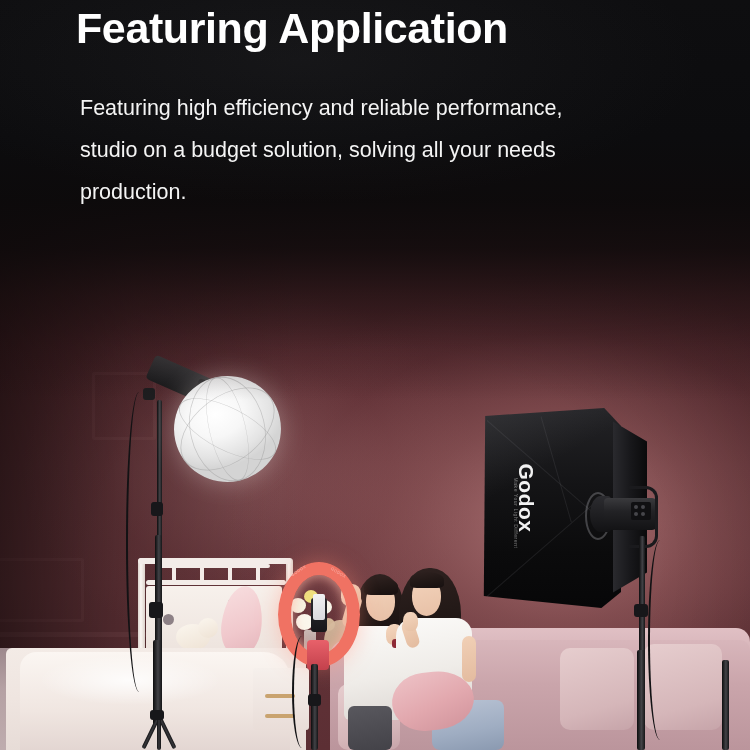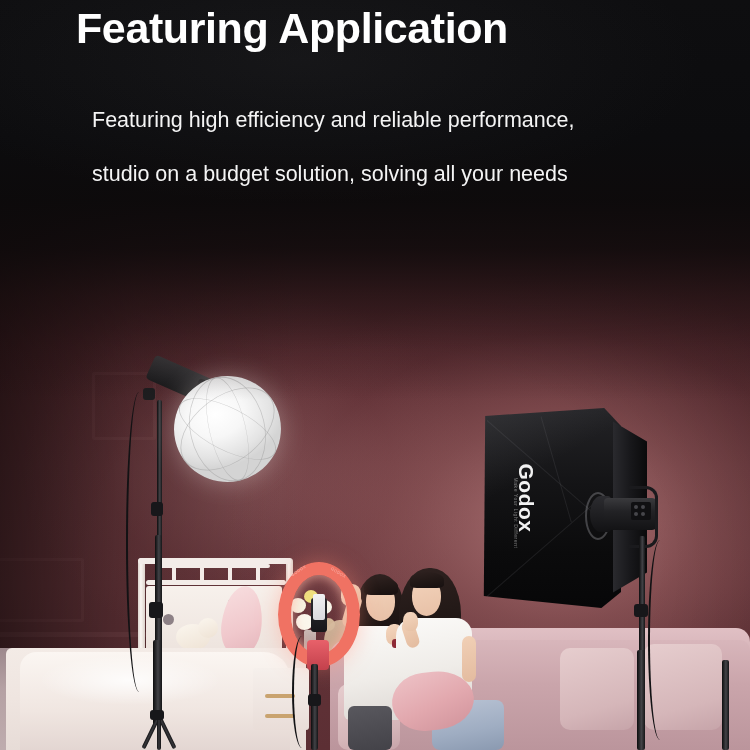--- a/index.html
+++ b/index.html
@@ -443,21 +443,21 @@
     white-space: nowrap;
   }
   .body-copy {
     position: absolute;
     left: 76px; top: 85px;
     width: 600px;
     font-size: 21.5px;
     line-height: 38px;
     color: #f4f4f4;
   }
-  .body-copy p { margin: 16px; }
+  .body-copy p { margin: 4px; }
 </style>
 </head>
 <body>
 
 <div id="page">
 
   <div class="scene">
 
     <div class="wall"></div>
     <div class="moulding m1"></div>
@@ -607,16 +607,17 @@
   </div>
 
   <div class="top-fade"></div>
   <div class="top-sheen"></div>
 
   <div class="content">
     <div class="title">Featuring Application</div>
     <div class="body-copy">
       <p>Featuring high efficiency and reliable performance,</p>
       <p>studio on a budget solution, solving all your needs</p>
+      <p>production.</p>
     </div>
   </div>
 
 </div>
 
 </body></html>

